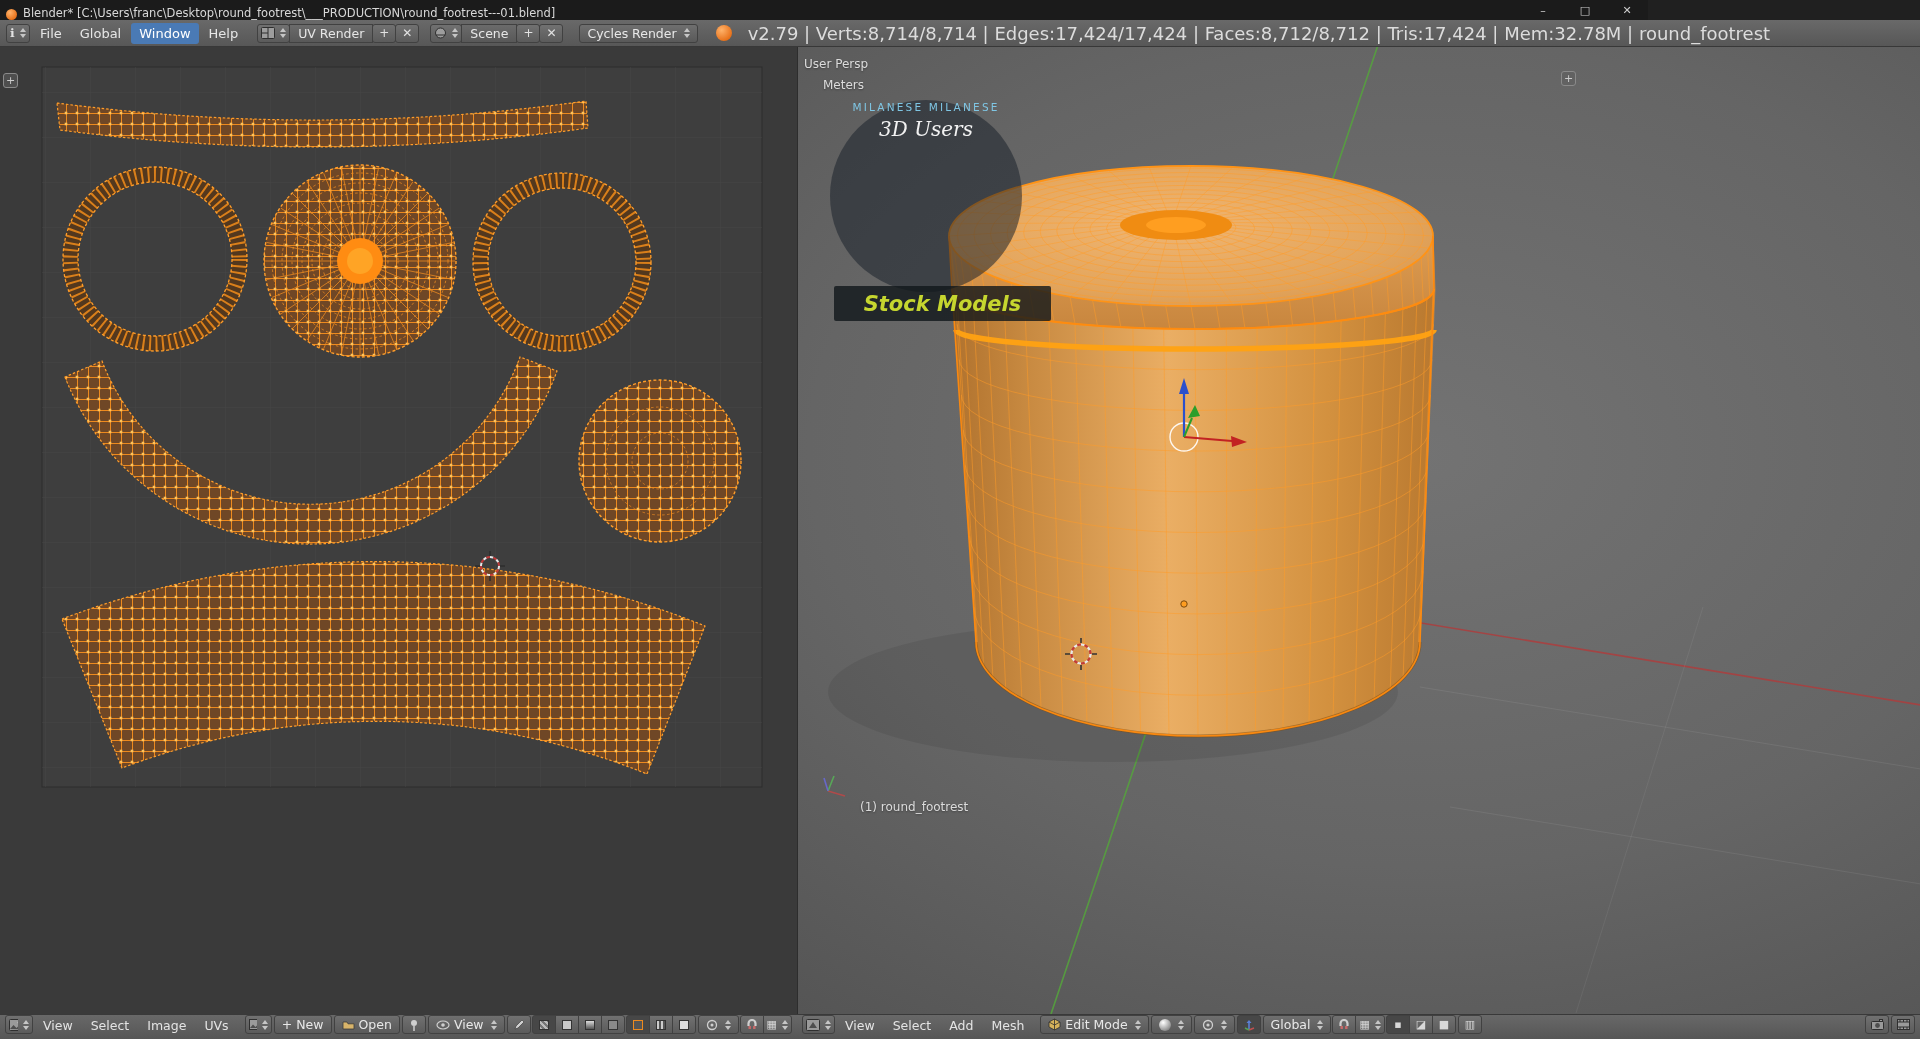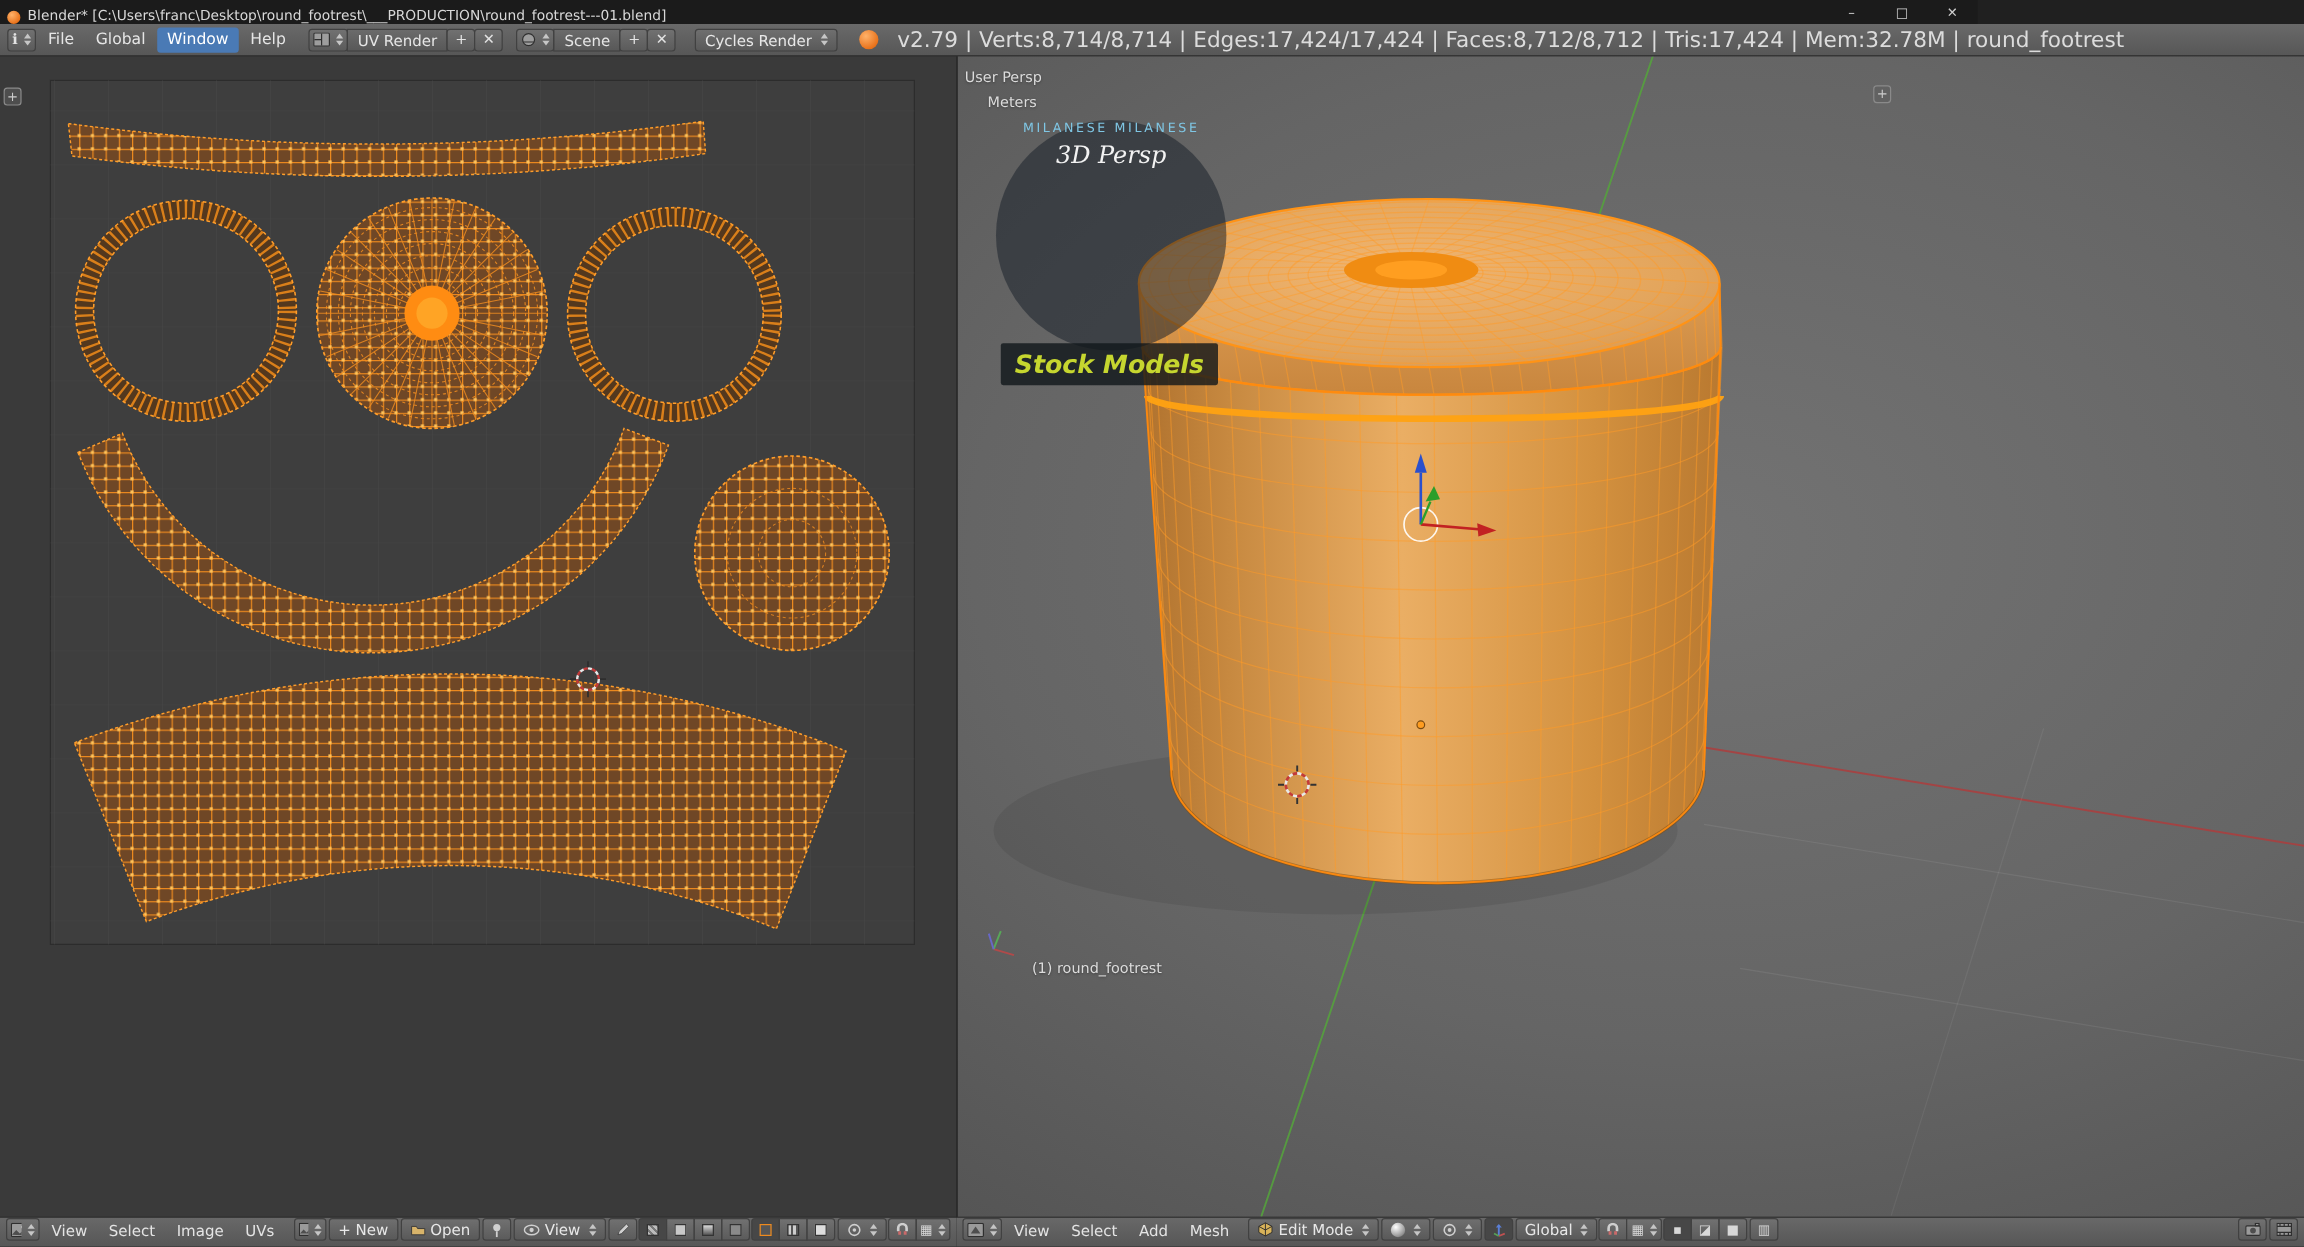--- a/index.html
+++ b/index.html
@@ -60,21 +60,21 @@
 .vp-label{position:absolute;color:#dcdcdc;font-size:12px;z-index:4;
   text-shadow:0 1px 2px rgba(0,0,0,.35);white-space:nowrap}
 
 
 .fm-circle{position:absolute;left:32px;top:53px;width:192px;height:192px;border-radius:50%;
   background:rgba(28,35,43,.55);text-align:center;z-index:4}
 .fm-initials{margin-top:22px;font-size:72px;font-weight:bold;line-height:.95;letter-spacing:-6px;color:#fff}
 .fm-m{color:#47a6d9}
 .fm-name{font-size:10.5px;color:#7fc6e4;letter-spacing:2.2px;margin-top:1px}
 .fm-tag{font-size:20px;color:#f2f2f2;font-style:italic;font-family:"DejaVu Serif","Liberation Serif",serif;margin-top:4px}
-.fm-banner{position:absolute;left:36px;top:239px;width:181px;height:35px;border-radius:2px;
+.fm-banner{position:absolute;left:36px;top:239px;width:217px;height:35px;border-radius:2px;
   background:rgba(16,22,26,.8);display:flex;align-items:center;justify-content:center;
   font-size:21px;font-weight:bold;font-style:italic;color:#c6d62f;z-index:5}
 
 
 .footer{position:absolute;bottom:0;height:25px;background:linear-gradient(#686868,#565656);
   border-top:1px solid #393939;display:flex;gap:2px;padding:0 5px;
   font-size:12.5px;color:#e4e4e4;z-index:6}
 .uv-footer{left:0;width:797px}
 .vp-footer{left:797px;width:1123px}
 .spacer{flex:1}
@@ -431,21 +431,21 @@
       <line x1="0" y1="0" x2="-4" y2="-13" stroke="#6868c8" stroke-width="1.6"></line>
     </g>
   </svg>
 
   <div class="vp-label" style="left:6px;top:10px">User Persp</div>
   <div class="vp-label" style="left:25px;top:31px">Meters</div>
   <div class="vp-label" style="left:62px;top:753px">(1) round_footrest</div>
 
   <div class="fm-circle">
     <div class="fm-name">MILANESE MILANESE</div>
-    <div class="fm-tag">3D Persp</div>
+    <div class="fm-tag">3D Users</div>
   </div>
   <div class="fm-banner">
     <span>Stock Models</span>
   </div>
 </div>
 
 <div class="footer uv-footer">
   <span class="ibtn">
     <svg class="micon" width="14" height="12">
       <rect x="0.5" y="0.5" width="13" height="11" rx="1" fill="#9a9a9a" stroke="#2f2f2f"></rect>

